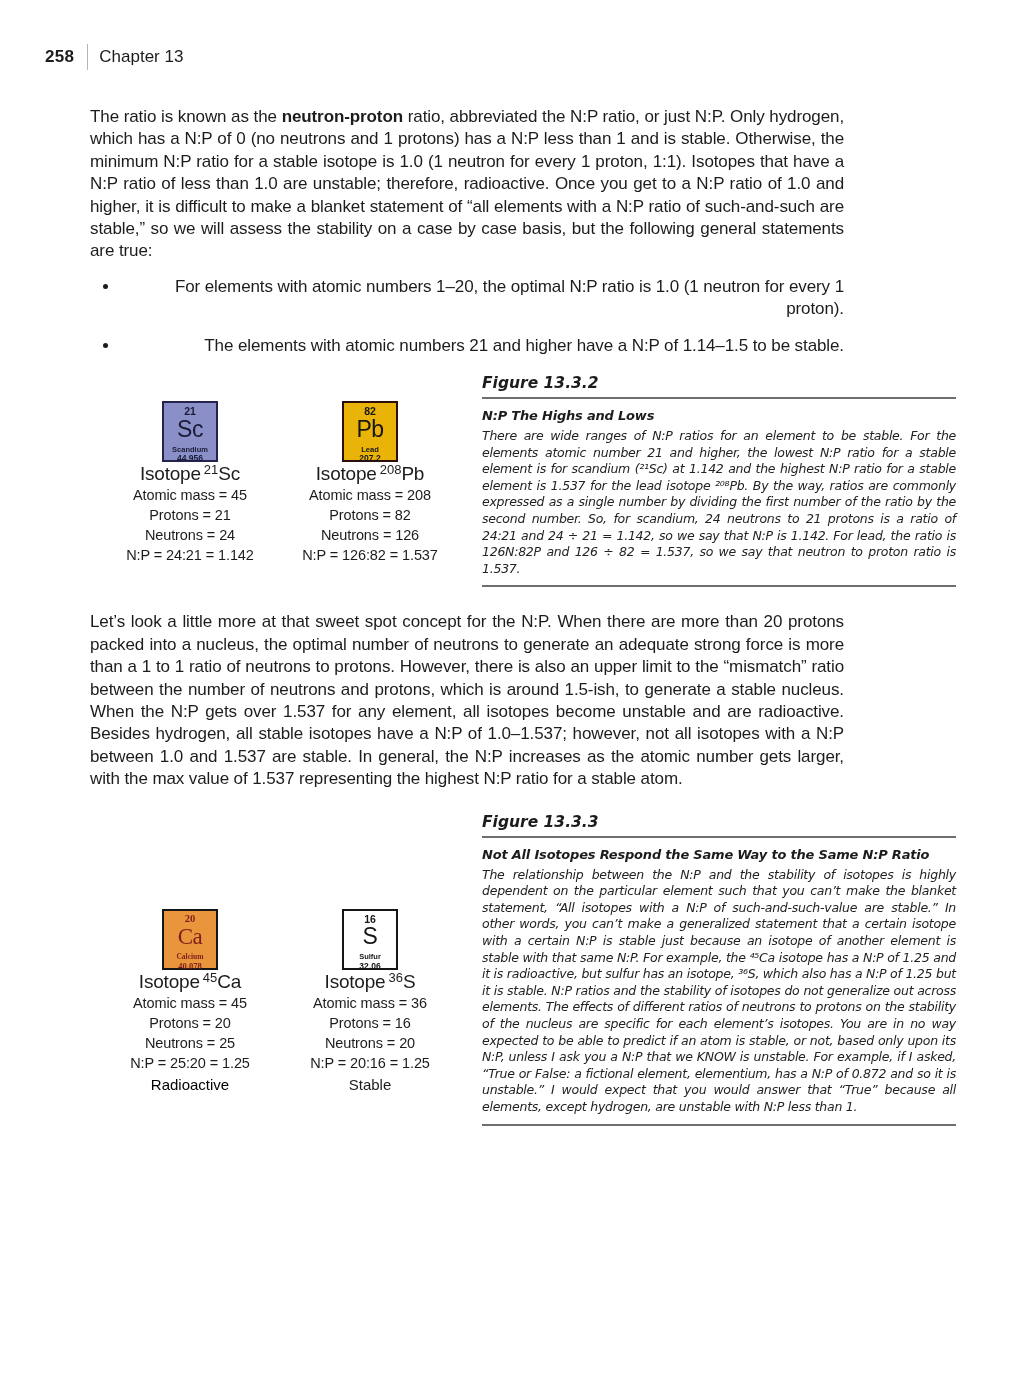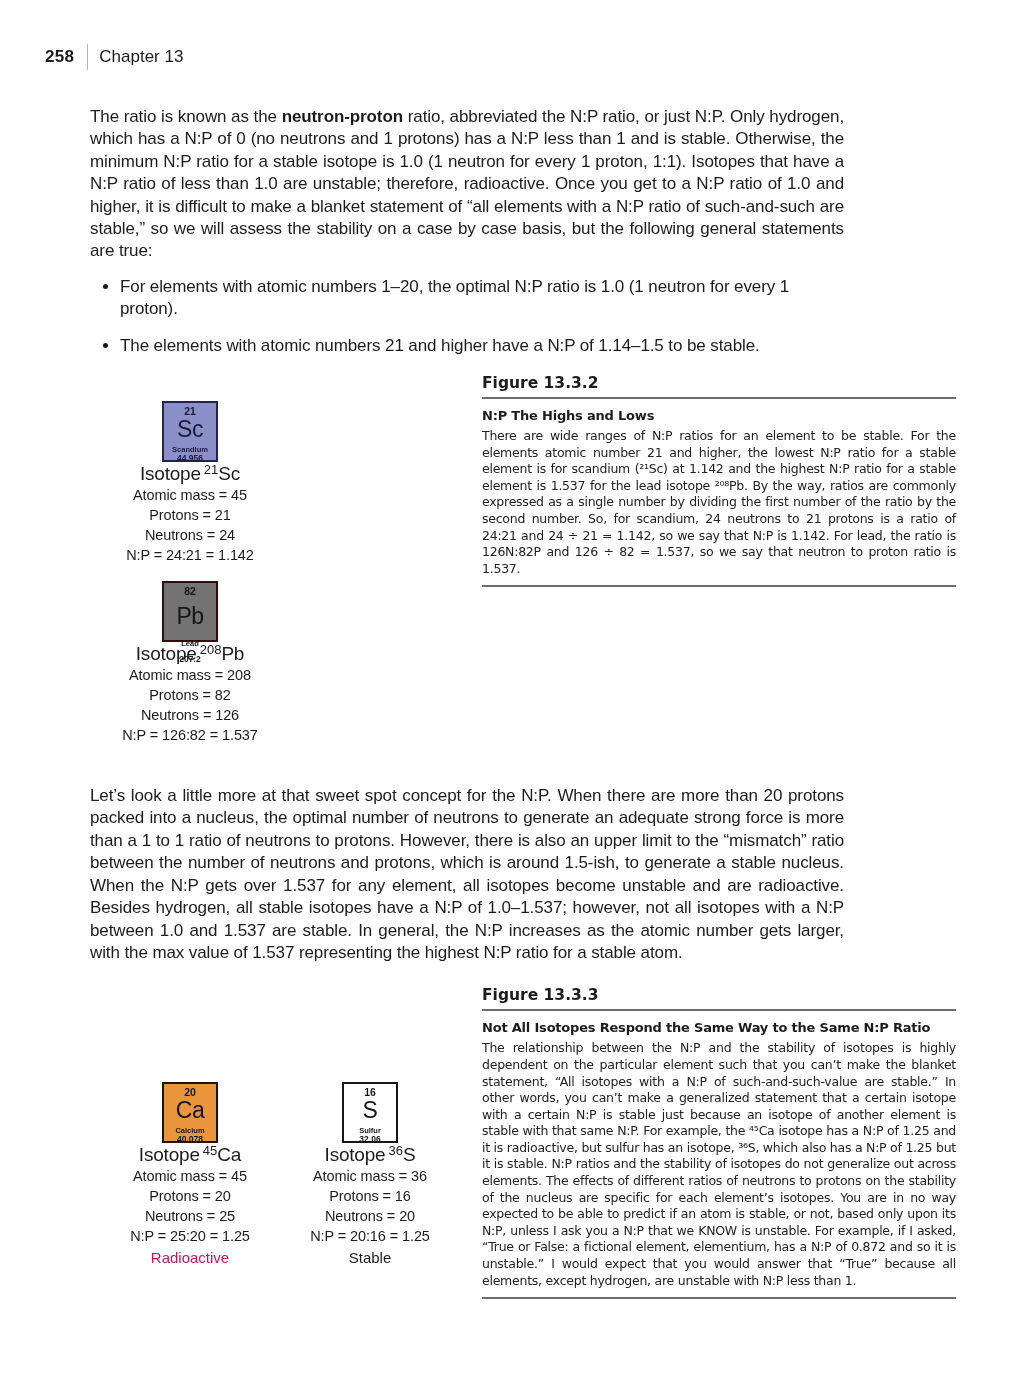--- a/index.html
+++ b/index.html
@@ -34,32 +34,33 @@
     text-align: justify;
     letter-spacing: -0.1px;
   }
   .intro { margin-top: 36px; }
   .bullets { margin: 13px 0 0 30px; }
   .bullets li {
     font-size: 17px;
     line-height: 22.4px;
     letter-spacing: -0.1px;
     margin-bottom: 14px;
+    text-align: right;
   }
   .par-mid { margin-top: 24px; }
   
   .figure-section {
     display: flex;
     margin-left: 90px;
     width: 866px;
   }
   .fig-left { width: 392px; flex: 0 0 392px; padding-left: 10px; display: flex; }
-  .fig-right { width: 474px; flex: 0 0 474px; }
+  .fig-right { width: 474px; flex: 0 0 474px; font-style: italic; }
   #fig1 { margin-top: 17px; }
-  #fig1 .fig-left { padding-top: 27px; flex-direction: column; }
+  #fig1 .fig-left { padding-top: 27px; }
   #fig2 { margin-top: 22px; }
   #fig2 .fig-left { padding-top: 96px; }
 
   .fig-label {
     font-family: "DejaVu Sans", sans-serif;
     font-weight: bold;
     font-size: 15.5px;
     padding-bottom: 5px;
   }
   .fig-rule { border: none; border-top: 2px solid #6e6e6e; height: 0; }
@@ -138,21 +139,21 @@
           <div class="el-mass">44.956</div>
         </div>
         <div class="iso-heading"><span>Isotope</span><span class="iso-sup">21</span><span>Sc</span></div>
         <div class="stat-line">Atomic mass = 45</div>
         <div class="stat-line">Protons = 21</div>
         <div class="stat-line">Neutrons = 24</div>
         <div class="stat-line">N:P = 24:21 = 1.142</div>
       </div>
 
       <div class="el-col">
-        <div class="el-card" style="background-color: #737373; border-color: rgb(44, 14, 14); color: rgb(22, 22, 22); gap: 7px;">
+        <div class="el-card" style="background-color: #eab308; border-color: rgb(44, 14, 14); color: rgb(22, 22, 22);">
           <div class="el-num">82</div>
           <div class="el-sym">Pb</div>
           <div class="el-name">Lead</div>
           <div class="el-mass">207.2</div>
         </div>
         <div class="iso-heading"><span>Isotope</span><span class="iso-sup">208</span><span>Pb</span></div>
         <div class="stat-line">Atomic mass = 208</div>
         <div class="stat-line">Protons = 82</div>
         <div class="stat-line">Neutrons = 126</div>
         <div class="stat-line">N:P = 126:82 = 1.537</div>
@@ -169,32 +170,32 @@
   </div>
 
   <div class="body-col">
     <p class="body-par par-mid">Let’s look a little more at that sweet spot concept for the N:P. When there are more than 20 protons packed into a nucleus, the optimal number of neutrons to generate an adequate strong force is more than a 1 to 1 ratio of neutrons to protons. However, there is also an upper limit to the “mismatch” ratio between the number of neutrons and protons, which is around 1.5-ish, to generate a stable nucleus. When the N:P gets over 1.537 for any element, all isotopes become unstable and are radioactive. Besides hydrogen, all stable isotopes have a N:P of 1.0–1.537; however, not all isotopes with a N:P between 1.0 and 1.537 are stable. In general, the N:P increases as the atomic number gets larger, with the max value of 1.537 representing the highest N:P ratio for a stable atom.</p>
   </div>
 
   <div class="figure-section" id="fig2">
     <div class="fig-left">
 
       <div class="el-col">
-        <div class="el-card" style="background-color: rgb(232, 149, 60); border-color: rgb(22, 22, 22); color: #0f172a;">
+        <div class="el-card" style="background-color: rgb(232, 149, 60); border-color: rgb(22, 22, 22); color: #7f1d1d; font-family: Liberation Serif, serif;">
           <div class="el-num">20</div>
           <div class="el-sym">Ca</div>
           <div class="el-name">Calcium</div>
           <div class="el-mass">40.078</div>
         </div>
         <div class="iso-heading"><span>Isotope</span><span class="iso-sup">45</span><span>Ca</span></div>
         <div class="stat-line">Atomic mass = 45</div>
         <div class="stat-line">Protons = 20</div>
         <div class="stat-line">Neutrons = 25</div>
         <div class="stat-line">N:P = 25:20 = 1.25</div>
-        <div class="status-label" style="color: #be185d;">Radioactive</div>
+        <div class="status-label" style="color: #000000;">Radioactive</div>
       </div>
 
       <div class="el-col">
         <div class="el-card" style="background-color: rgb(255, 255, 255); border-color: rgb(22, 22, 22); color: rgb(22, 22, 22);">
           <div class="el-num">16</div>
           <div class="el-sym">S</div>
           <div class="el-name">Sulfur</div>
           <div class="el-mass">32.06</div>
         </div>
         <div class="iso-heading"><span>Isotope</span><span class="iso-sup">36</span><span>S</span></div>

